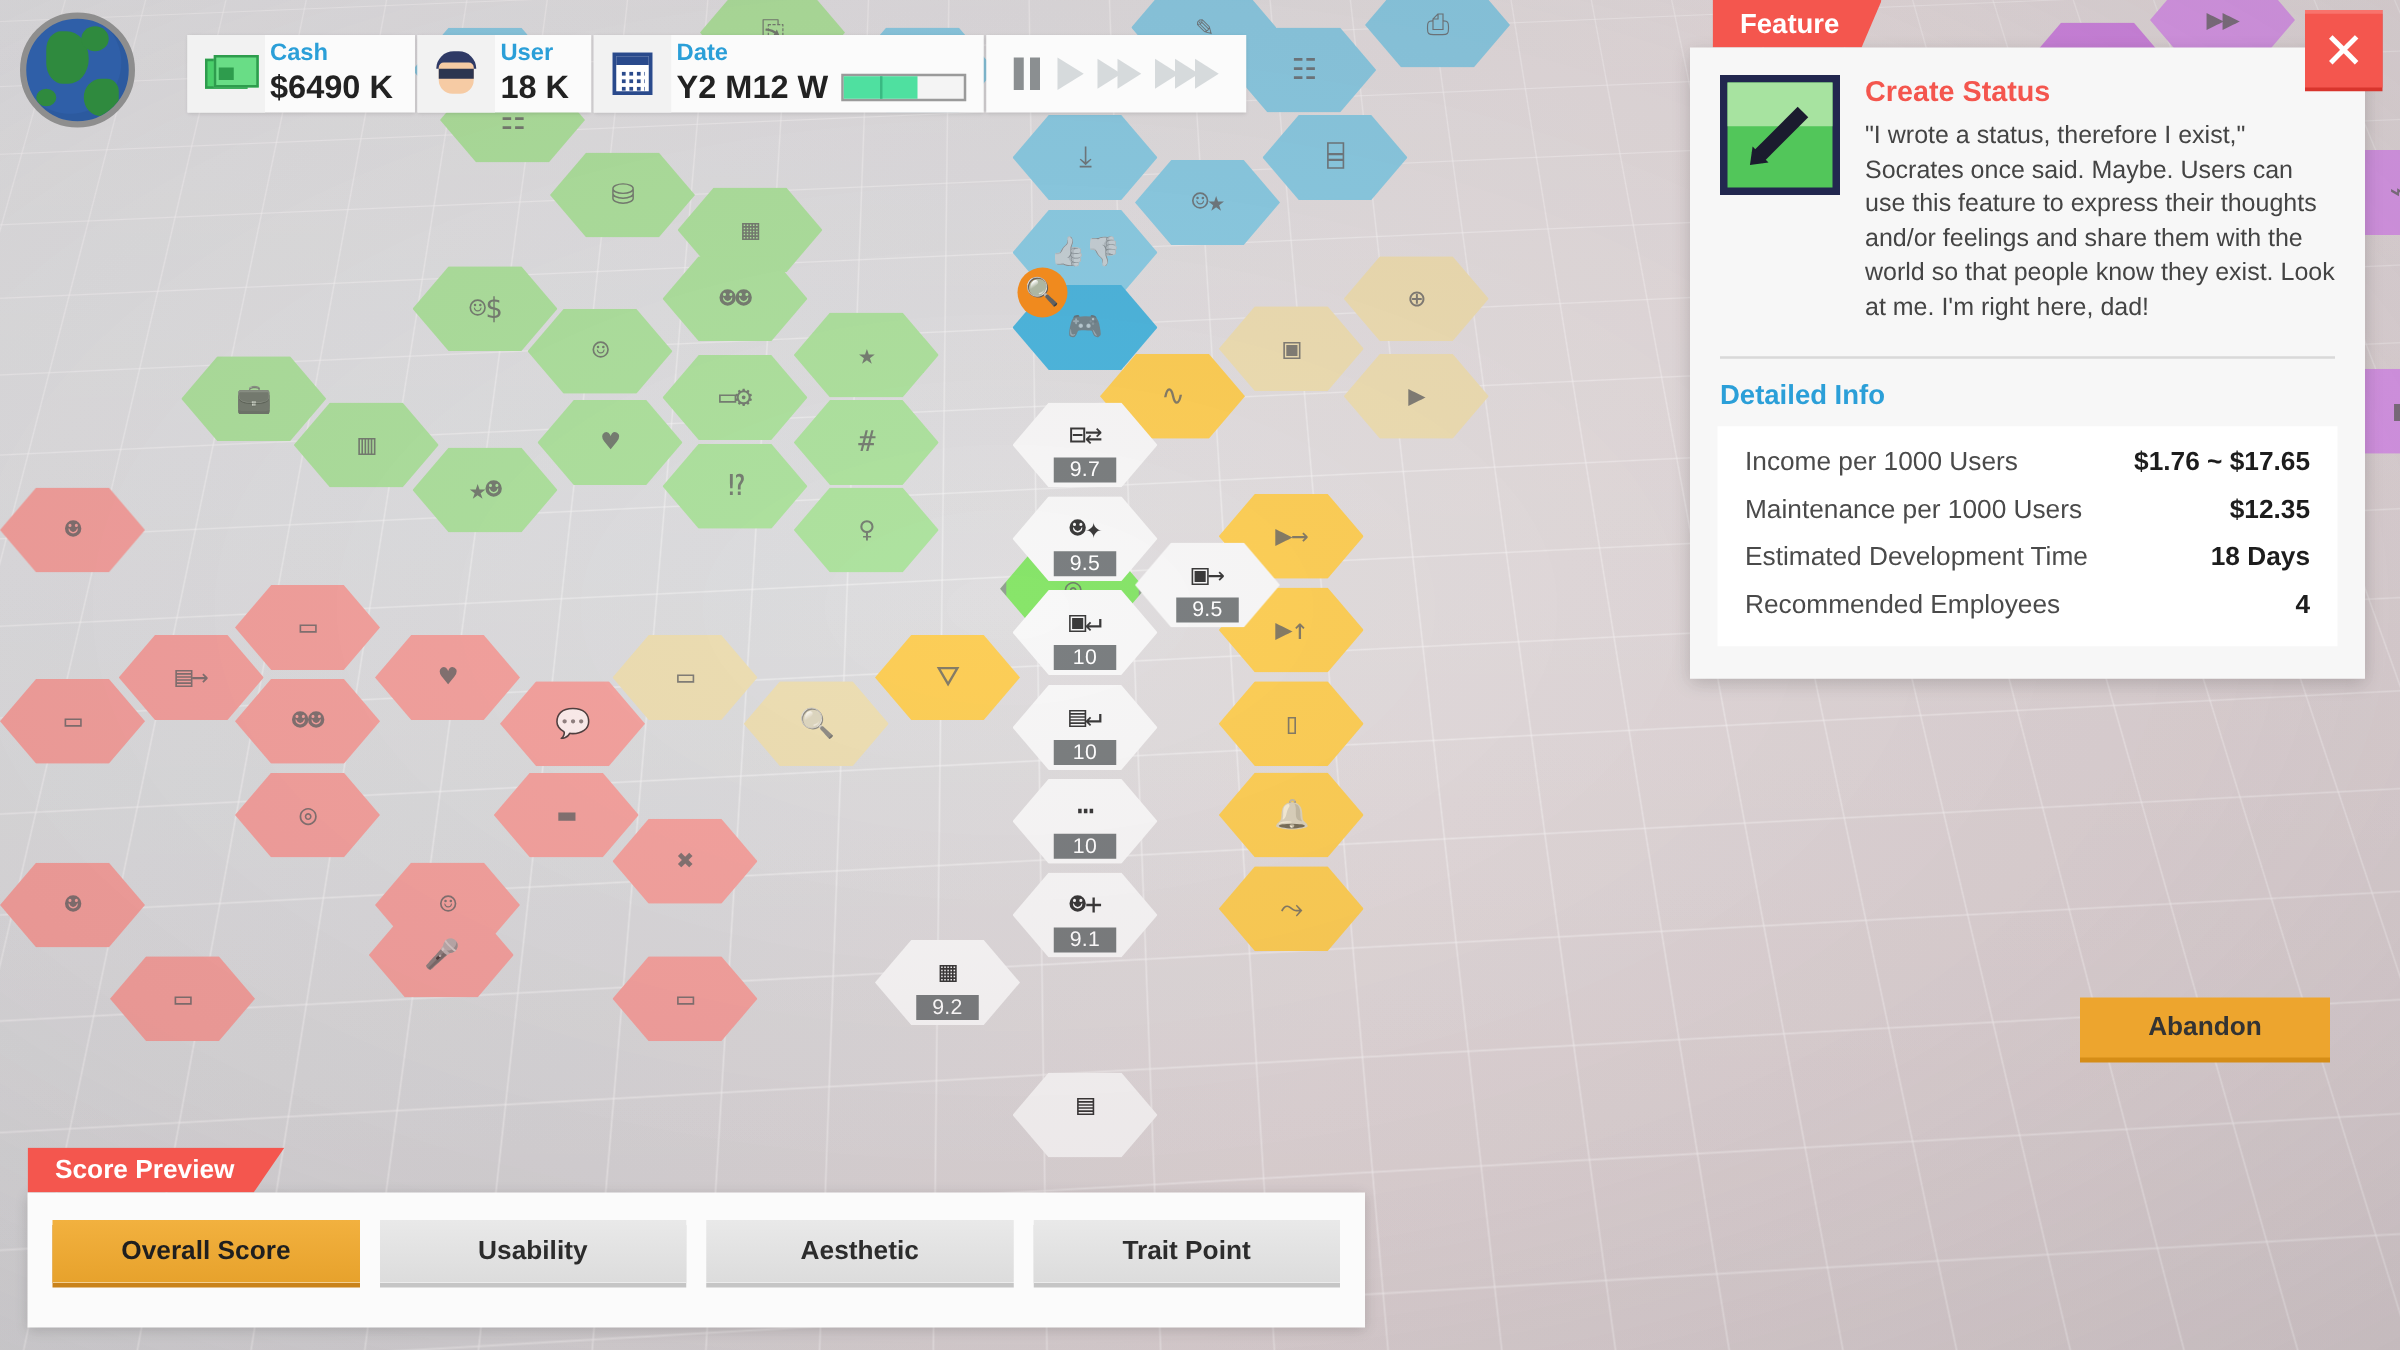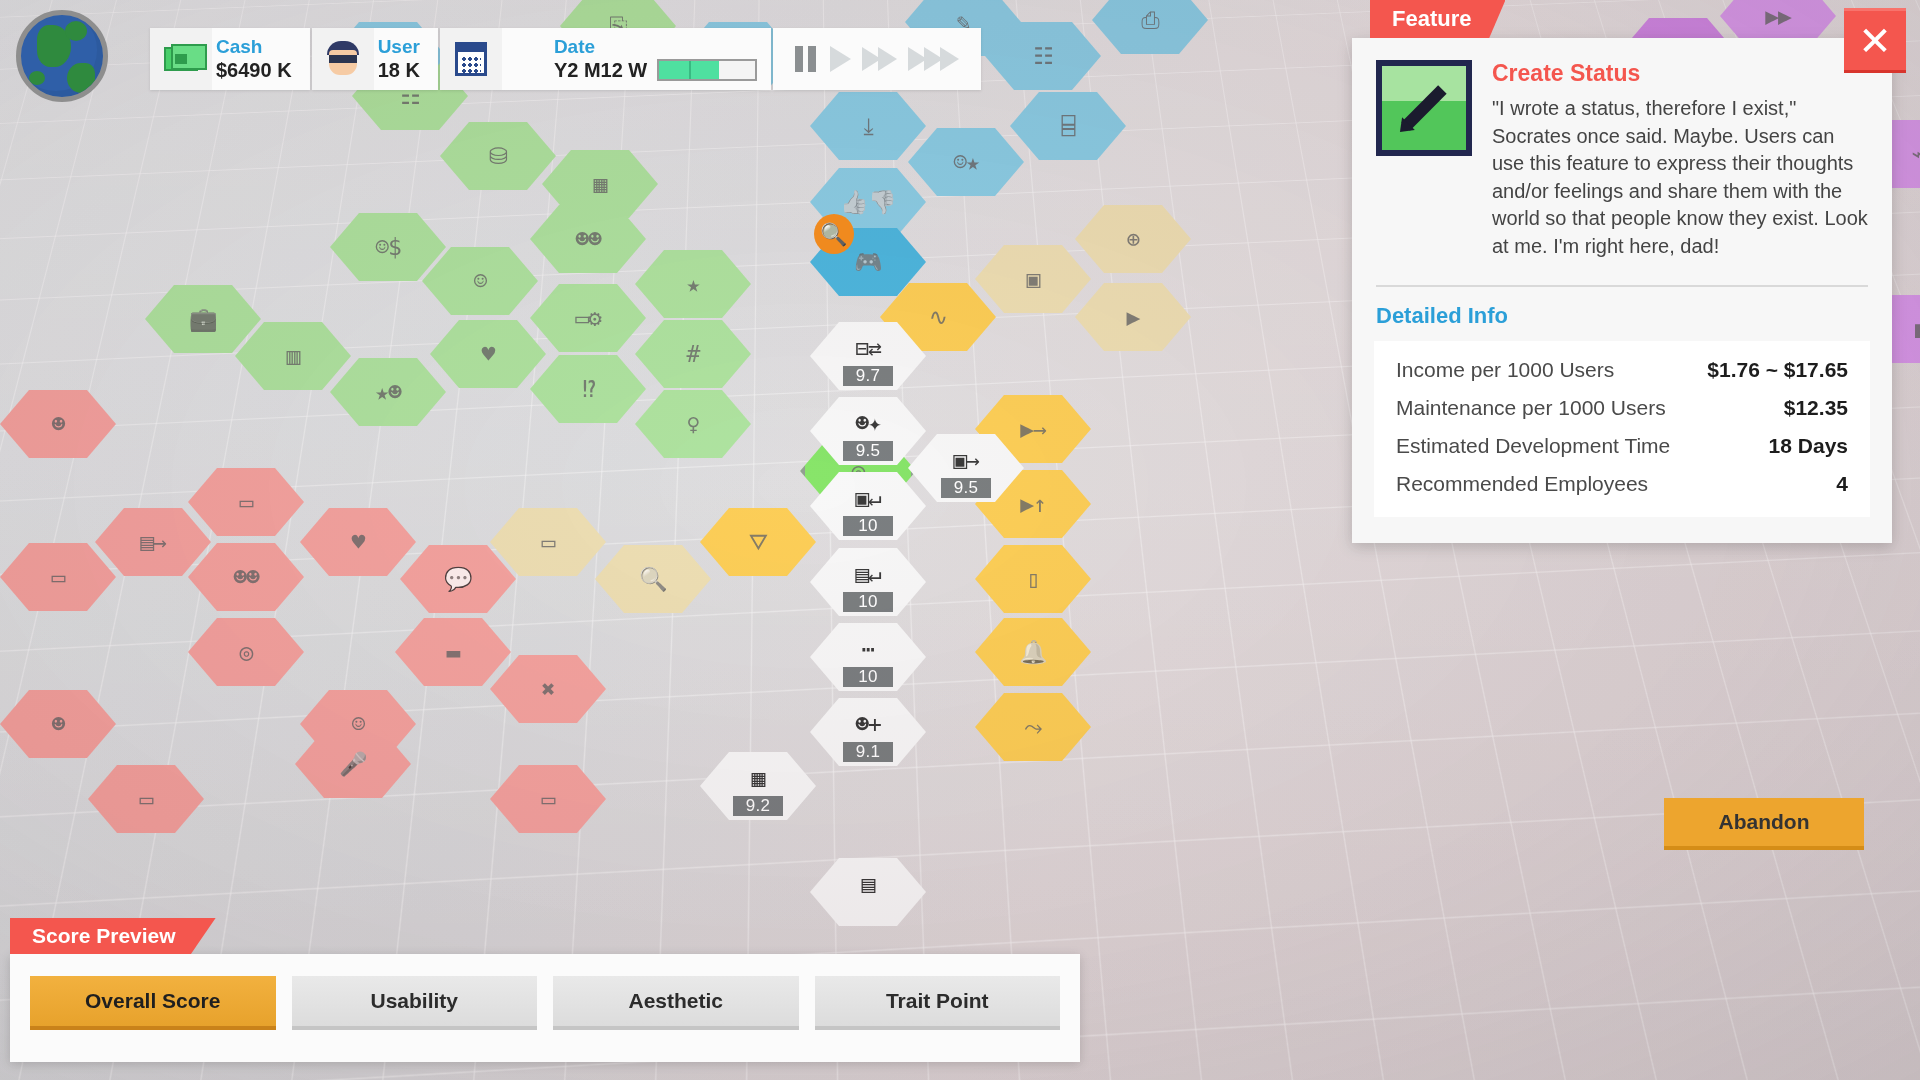--- a/index.html
+++ b/index.html
@@ -125,21 +125,21 @@
     box-shadow: 0 1px 3px rgba(0,0,0,.12);
     margin-right: 2px;
   }
   .hud-icon {
     width: 62px; height: 62px;
     display:flex; align-items:center; justify-content:center;
     background: #f2f2f2;
   }
   .hud-text { padding: 0 18px 0 4px; }
   .hud-label { color: #2b9fd8; font-size: 19px; font-weight: bold; line-height: 1.15; }
-  .hud-value { color: #222; font-size: 20px; font-weight: bold; line-height: 1.2; }
+  .hud-value { color: #222; font-size: 26px; font-weight: bold; line-height: 1.2; }
 
   .money-ico{ width:34px;height:24px;background:#49cf6a;border:2px solid #2e9c4d;position:relative;}
   .money-ico::after{content:"";position:absolute;left:9px;top:5px;width:12px;height:10px;background:#2e9c4d;}
   .money-ico::before{content:"";position:absolute;left:5px;top:-5px;width:32px;height:22px;background:#69dd86;border:2px solid #2e9c4d;}
 
   .face-ico{width:36px;height:36px;position:relative;}
   .face-ico .hair{position:absolute;left:2px;top:0;width:32px;height:14px;background:#2f3a66;border-radius:14px 14px 0 0;}
   .face-ico .skin{position:absolute;left:4px;top:9px;width:28px;height:25px;background:#f6cba4;border-radius:4px 4px 11px 11px;}
   .face-ico .shades{position:absolute;left:4px;top:14px;width:28px;height:8px;background:#2c3550;}
 
@@ -235,21 +235,21 @@
     position:absolute; right: 56px; top: 798px;
     width: 200px; height: 48px;
     background:#eda52e; box-shadow: 0 4px 0 #d58d17;
     color:#333; font-size: 21px; font-weight:bold;
     display:flex; align-items:center; justify-content:center;
     cursor:pointer; z-index: 30;
   }
 
   
   .score-panel {
-    position:absolute; left: 10px; bottom: 18px;
+    position:absolute; left: 22px; bottom: 18px;
     width: 1070px; height: 108px;
     background:#fbfbfb; box-shadow: 0 2px 10px rgba(0,0,0,.16);
     z-index: 30;
   }
   .score-tab {
     position:absolute; left: 0; top: -36px;
     height: 36px; padding: 0 40px 0 22px;
     background:#f4564e; color:#fff; font-size: 21px; font-weight:bold;
     display:flex; align-items:center;
     clip-path: polygon(0 0, 100% 0, 88% 100%, 0 100%);
@@ -527,21 +527,21 @@
         <div class="hud-value">18 K</div>
       </div>
     </div>
 
     <div class="hud-card">
       <div class="hud-icon">
         <div class="cal-ico">
             <div class="dots"></div>
           </div>
       </div>
-      <div class="hud-text" style="padding-right:14px;margin-left:48px;">
+      <div class="hud-text" style="padding-right:14px;">
         <div class="hud-label">Date</div>
         <div class="hud-value" style="display:flex;align-items:center;">
           <span>Y2 M12 W</span>
           <span class="datebar">
             <span class="fill" id="wkfill" style="width: 62%;"></span>
               <span class="seg" id="wkseg" style="left: 31%;"></span>
           </span>
         </div>
       </div>
     </div>

